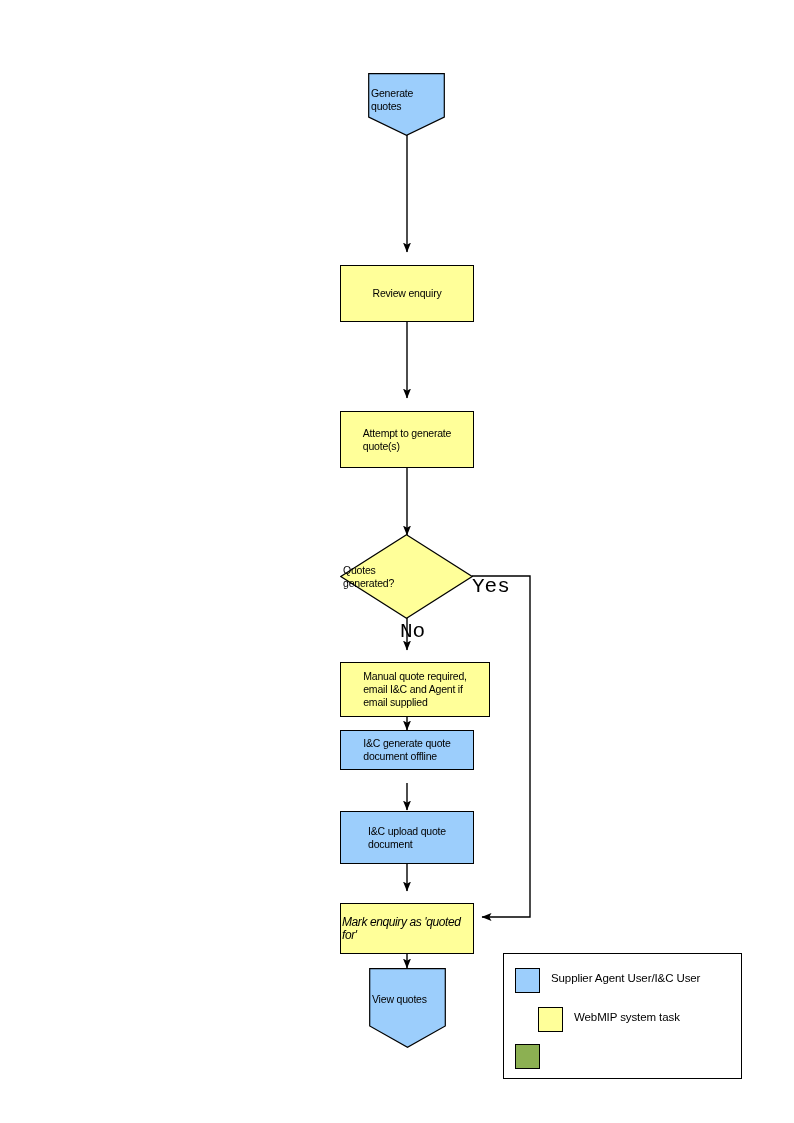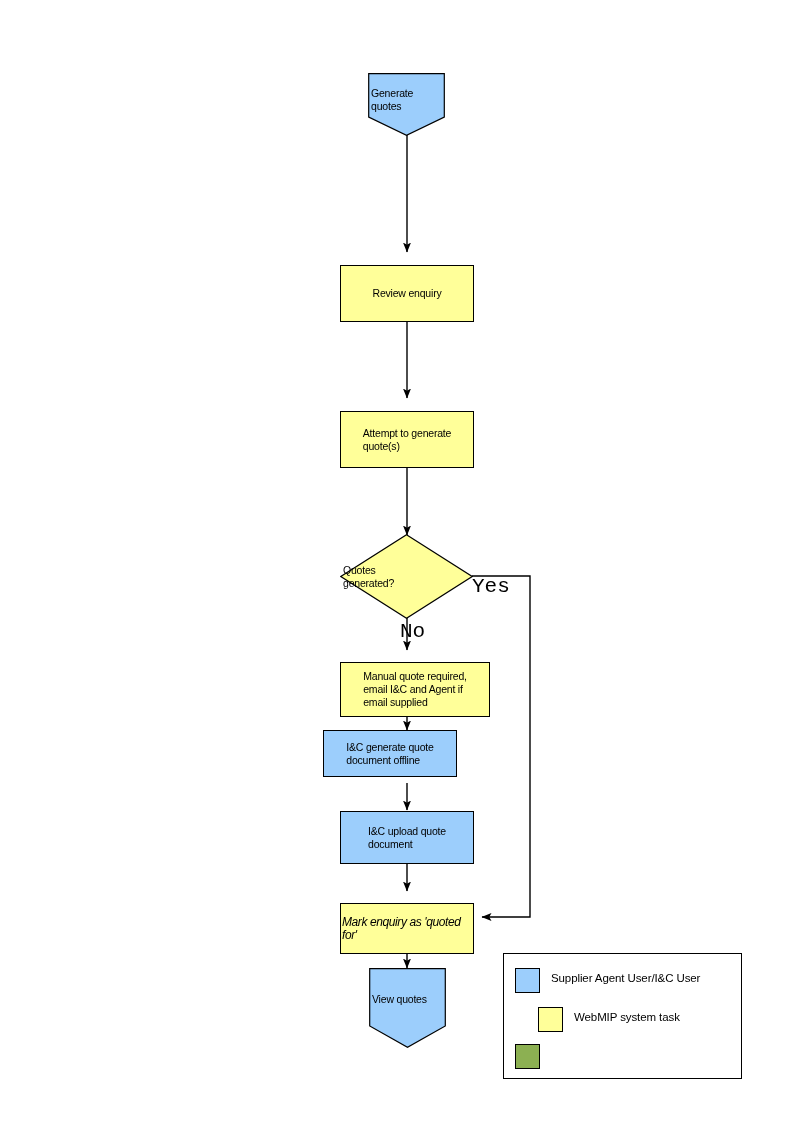--- a/index.html
+++ b/index.html
@@ -167,21 +167,21 @@
 
 <div class="edge-label" style="left:472px; top:576px;">Yes</div>
 <div class="edge-label" style="left:376px; top:621px;margin-left:24px;">No</div>
 
 <div class="node fill-yellow" style="left:340px; top:650px; width:150px; height:55px;">
   <span class="node-label">Manual quote required,
 email I&amp;C and Agent if
 email supplied</span>
 </div>
 
-<div class="node fill-blue" style="left:323px; top:730px; width:134px; height:47px;">
+<div class="node fill-blue" style="left:340px; top:730px; width:134px; height:40px;">
   <span class="node-label">I&amp;C generate quote
 document offline</span>
 </div>
 
 <div class="node fill-blue" style="left:340px; top:811px; width:134px; height:53px;">
   <span class="node-label">I&amp;C upload quote
 document</span>
 </div>
 
 <div class="node fill-yellow" style="left:340px; top:891px; width:134px; height:51px;">

